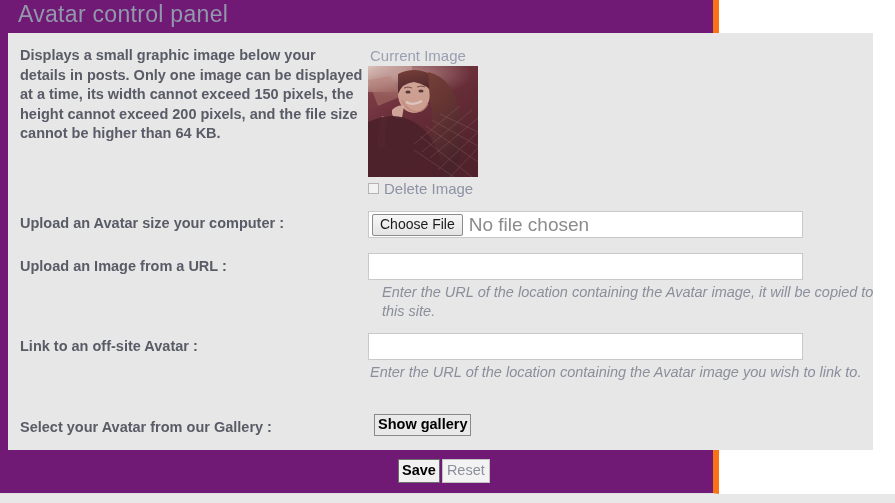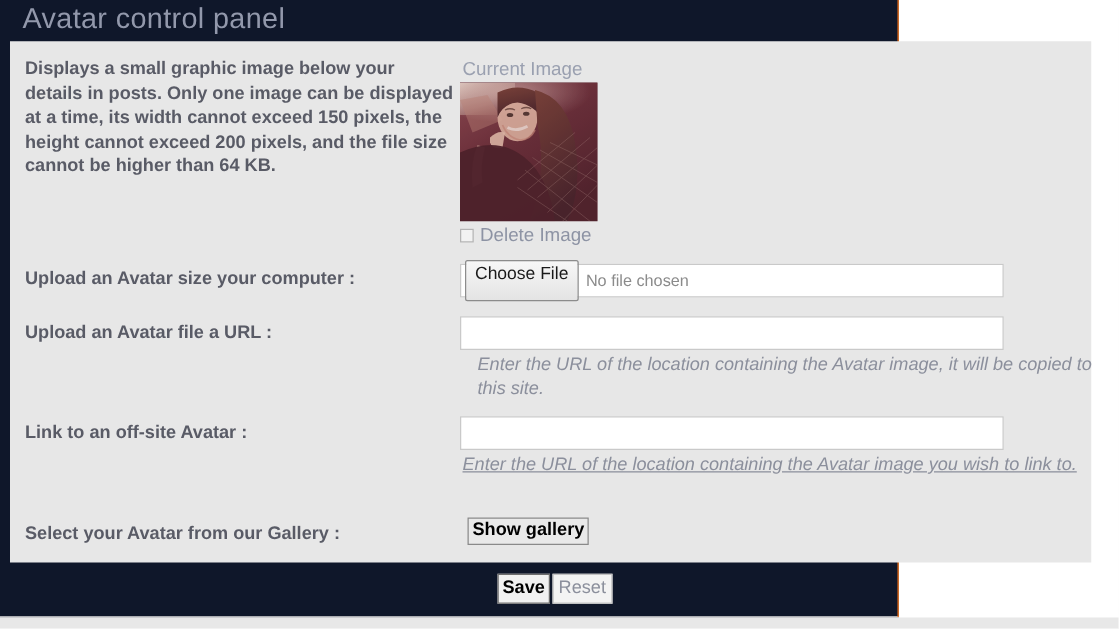--- a/index.html
+++ b/index.html
@@ -12,22 +12,22 @@
     height: 503px;
     font-family: "Liberation Sans", sans-serif;
     position: relative;
     overflow: hidden;
   }
   .page {
     position: absolute;
     left: 0; top: 0;
     width: 719px;
     height: 494px;
-    background: #0f172a;
-    border-right: 1px solid #f97316;
+    background: #701a75;
+    border-right: 6px solid #f97316;
     border-bottom: 1px solid #e0e0e0;
     box-sizing: border-box;
   }
   .bottom-band {
     position: absolute;
     left: 0;
     top: 494px;
     width: 895px;
     height: 9px;
     background: #e8e8e8;
@@ -128,26 +128,26 @@
     padding-left: 3px;
     gap: 6px;
   }
   .choose-btn {
     font-family: "Liberation Sans", sans-serif;
     font-size: 14px;
     color: #1a1a1a;
     background: linear-gradient(#f7f7f7, #e4e4e4);
     border: 1px solid #8c8c8c;
     border-radius: 2px;
-    padding: 2px 7px 14px 7px;
+    padding: 2px 7px 3px 7px;
     line-height: 15px;
     cursor: default;
   }
   .no-file {
-    font-size: 13px;
+    font-size: 19px;
     color: #8b8b8b;
     white-space: nowrap;
   }
   .hint {
     position: absolute;
     left: 362px;
     width: 505px;
     font-size: 14.5px;
     font-style: italic;
     color: #8b8f9c;
@@ -270,27 +270,27 @@
       <span class="cb"></span>
       <span class="delete-label">Delete Image</span>
     </div>
 
     <div class="row-label" style="top:182px;">Upload an Avatar size your computer :</div>
     <div class="field file-field" style="top:178px;">
       <button class="choose-btn">Choose File</button>
       <span class="no-file">No file chosen</span>
     </div>
 
-    <div class="row-label" style="top:225px;">Upload an Avatar file a URL :</div>
+    <div class="row-label" style="top:225px;">Upload an Image from a URL :</div>
     <input class="field" style="top: 220px;" type="text" placeholder="">
     <div class="hint" style="top:250px;margin-left:12px;">Enter the URL of the location containing the Avatar image, it will be copied to this site.</div>
 
     <div class="row-label" style="top:305px;">Link to an off-site Avatar :</div>
     <input class="field" style="top: 300px;" type="text" placeholder="">
-    <div class="hint" style="top:330px;text-decoration:underline;">Enter the URL of the location containing the Avatar image you wish to link to.</div>
+    <div class="hint" style="top:330px;">Enter the URL of the location containing the Avatar image you wish to link to.</div>
 
     <div class="row-label" style="top:386px;">Select your Avatar from our Gallery :</div>
     <button class="gallery-btn" style="top:381px;text-align:center;">Show gallery</button>
 
   </div>
 
   <div class="actions">
     <button class="btn-save">Save</button>
     <button class="btn-reset">Reset</button>
   </div>

